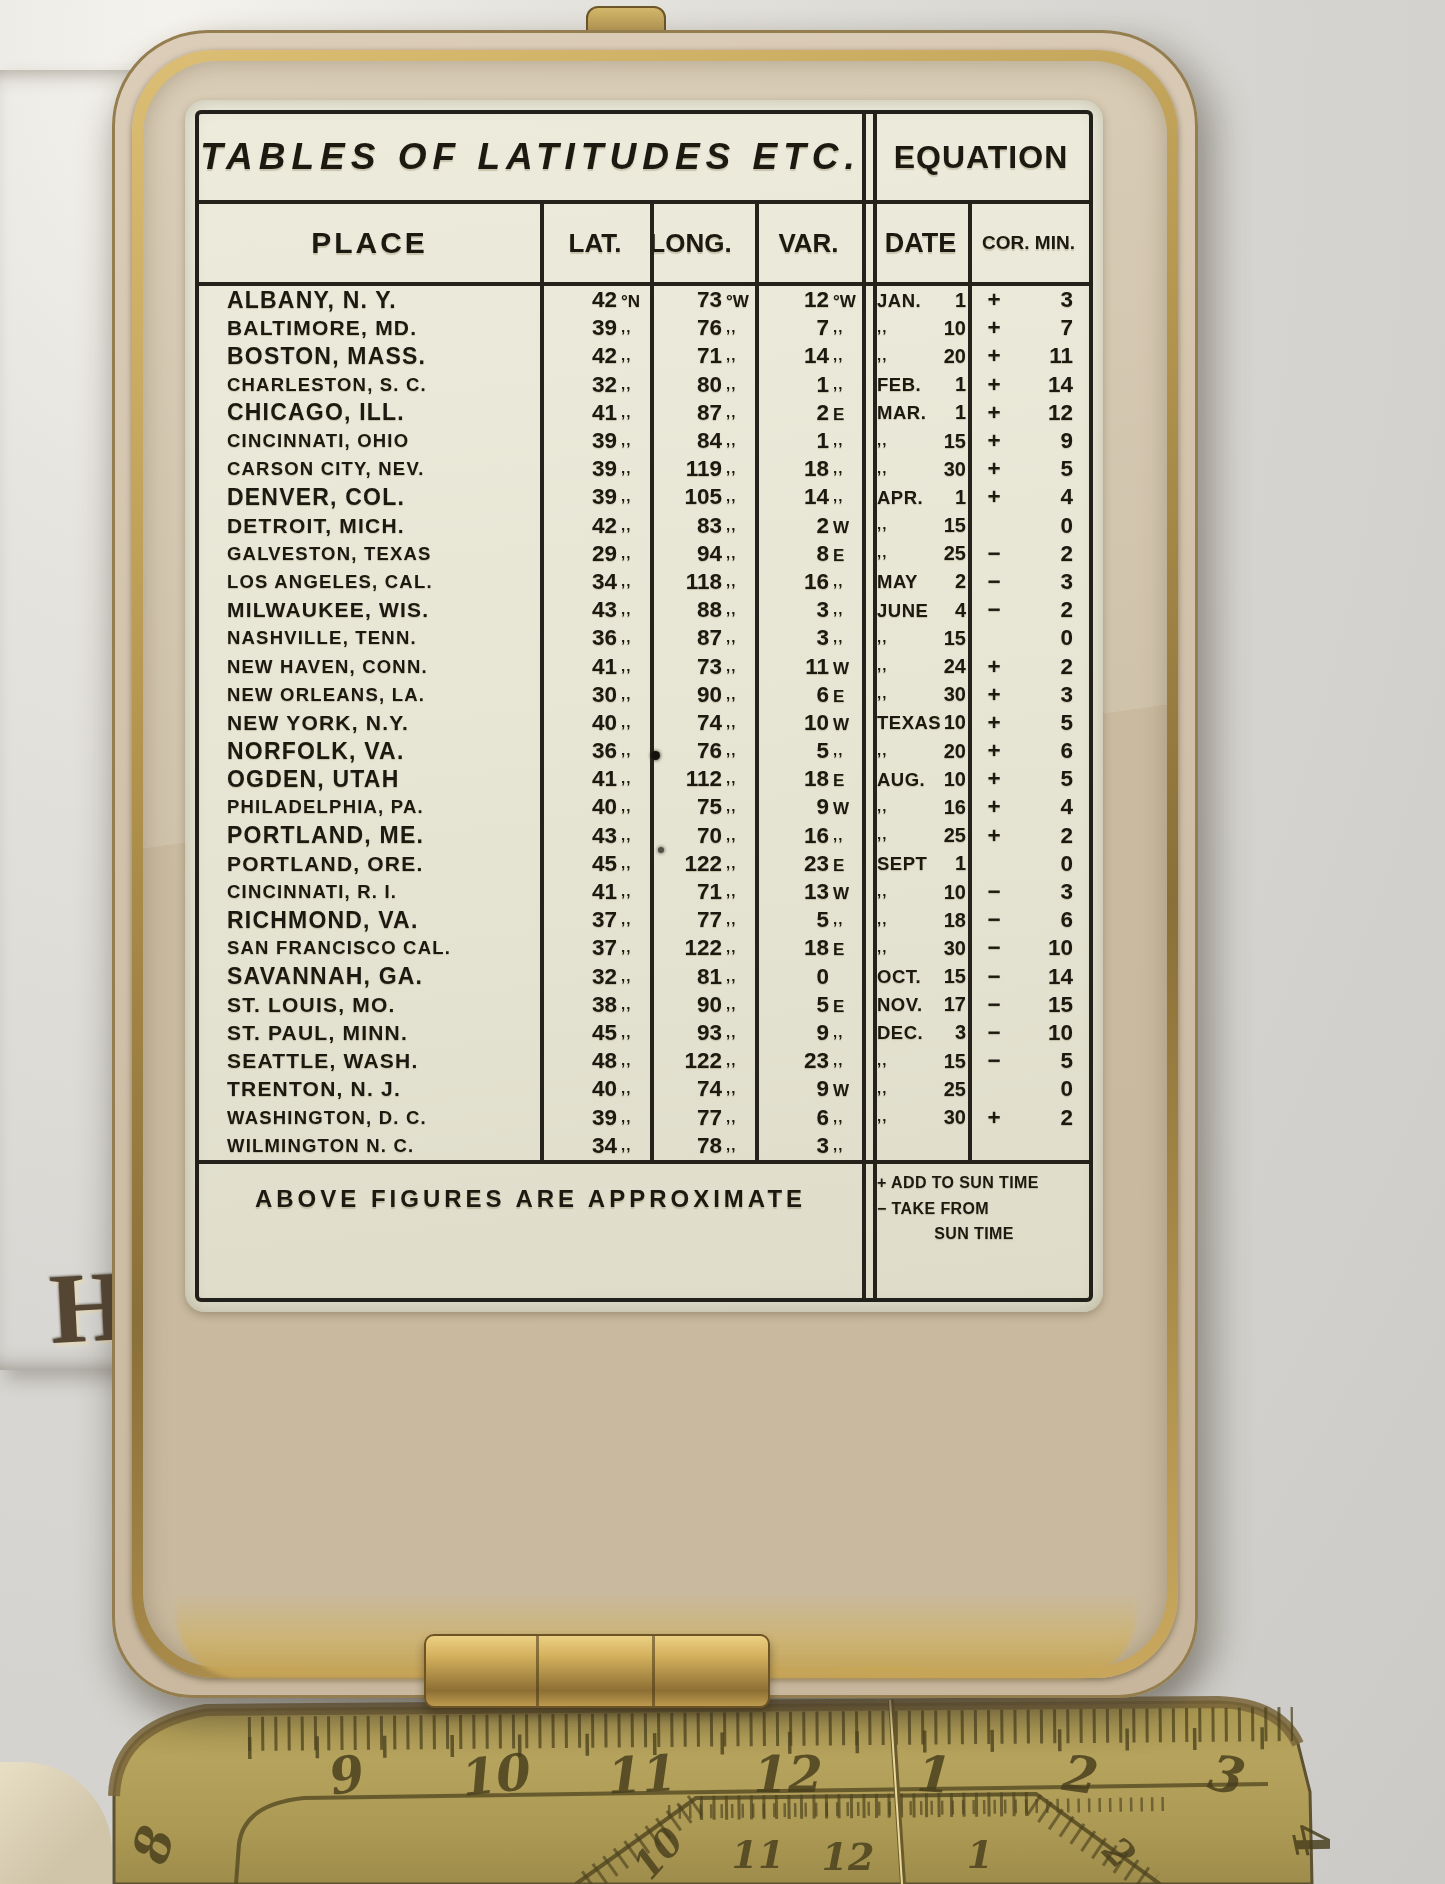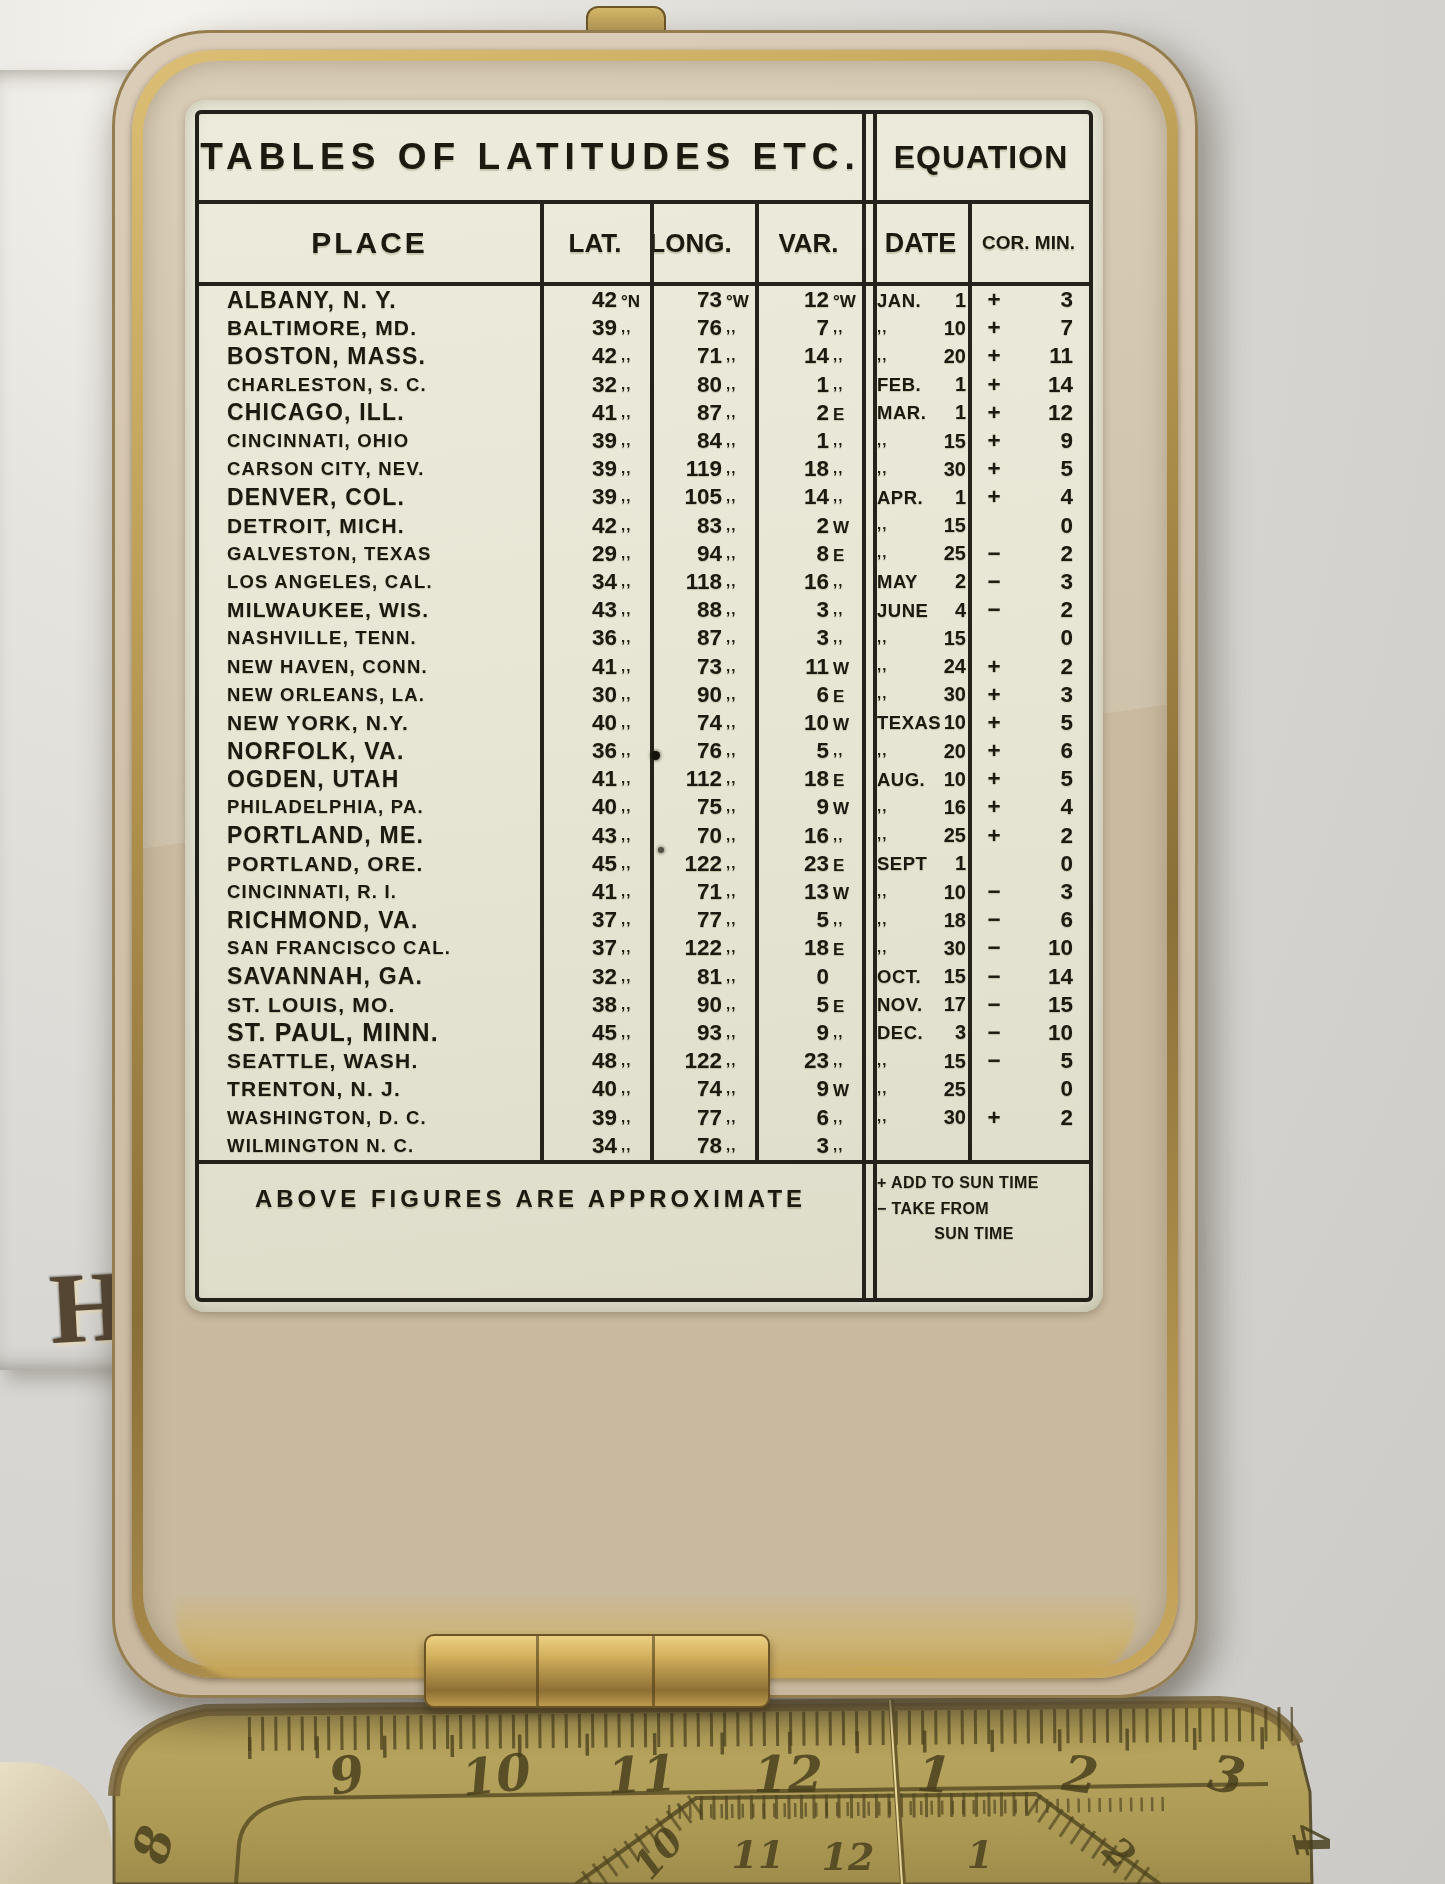--- a/index.html
+++ b/index.html
@@ -52,21 +52,21 @@
   
   .card{left:185px;top:100px;width:918px;height:1212px;z-index:6;border-radius:20px;
     background:linear-gradient(174deg,#edebdc 0%,#e7e5d4 50%,#dedcc9 100%);
     box-shadow:inset 0 0 20px rgba(95,88,60,.3), 0 3px 8px rgba(60,50,30,.3);
     color:#1b1910;}
   .tbl{position:absolute;inset:10px;border:4px solid #22201a;border-radius:6px;}
   .tbl *{box-sizing:border-box;}
   .hline,.vline{position:absolute;background:#24221b;}
   .cellc{position:absolute;display:flex;align-items:center;justify-content:center;
     font-weight:700;white-space:nowrap;text-shadow:0 1.5px 1px rgba(120,110,70,.3);}
-  .h1L{left:0;top:0;width:663px;height:86px;font-size:37px;letter-spacing:6px;}
+  .h1L{left:0;top:0;width:663px;height:86px;font-size:37px;letter-spacing:6px;font-style:italic;}
   .h1R{left:674px;top:0;width:216px;height:86px;font-size:32px;letter-spacing:1px;}
   .h2{top:90px;height:78px;}
   .rows{position:absolute;left:0;top:172px;width:890px;}
   .trow{display:flex;height:28.2px;align-items:center;font-weight:700;
         text-shadow:0 1px 1px rgba(120,110,70,.3);}
   .c-place{width:341px;padding-left:28px;letter-spacing:1.2px;overflow:visible;}
   .c-num{display:flex;align-items:baseline;justify-content:flex-end;font-size:22.5px;}
   .c-lat{width:110px;}.c-long{width:105px;}.c-var{width:107px;}
   .unit{width:33px;text-align:left;padding-left:4px;font-size:17px;}
   .dit{font-size:15px;letter-spacing:1px;position:relative;top:-3px;}
@@ -801,21 +801,21 @@
           <span class="c-date">
             <span class="mon">NOV.</span>
             <span class="day">17</span>
           </span>
           <span class="c-cor">
             <span class="sgn">−</span>
             <span class="val">15</span>
           </span>
         </div>
         <div class="trow">
-          <span class="c-place" style="font-size:25px">ST. PAUL, MINN.</span>
+          <span class="c-place" style="font-size:21px">ST. PAUL, MINN.</span>
           <span class="c-num c-lat">
             <span>45</span>
             <span class="unit"><span class="dit">‚‚</span></span>
           </span>
           <span class="c-num c-long">
             <span>93</span>
             <span class="unit"><span class="dit">‚‚</span></span>
           </span>
           <span class="c-num c-var">
             <span>9</span>

